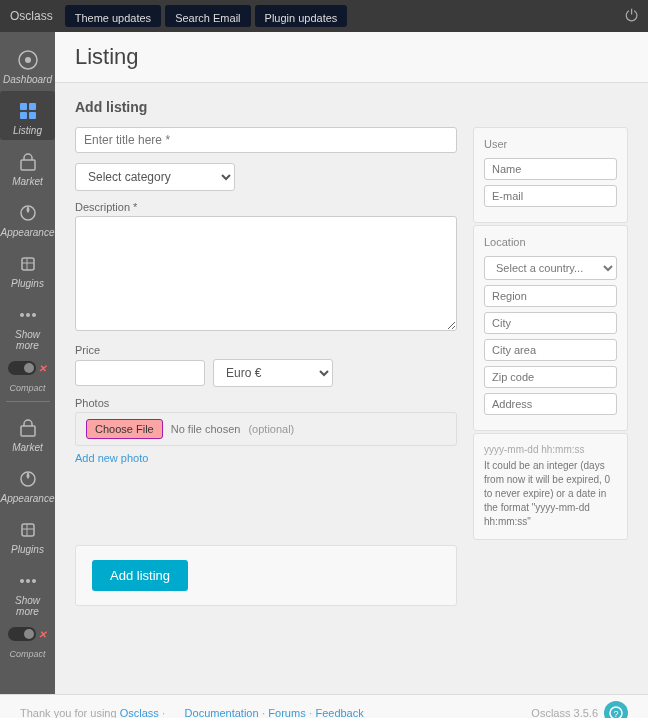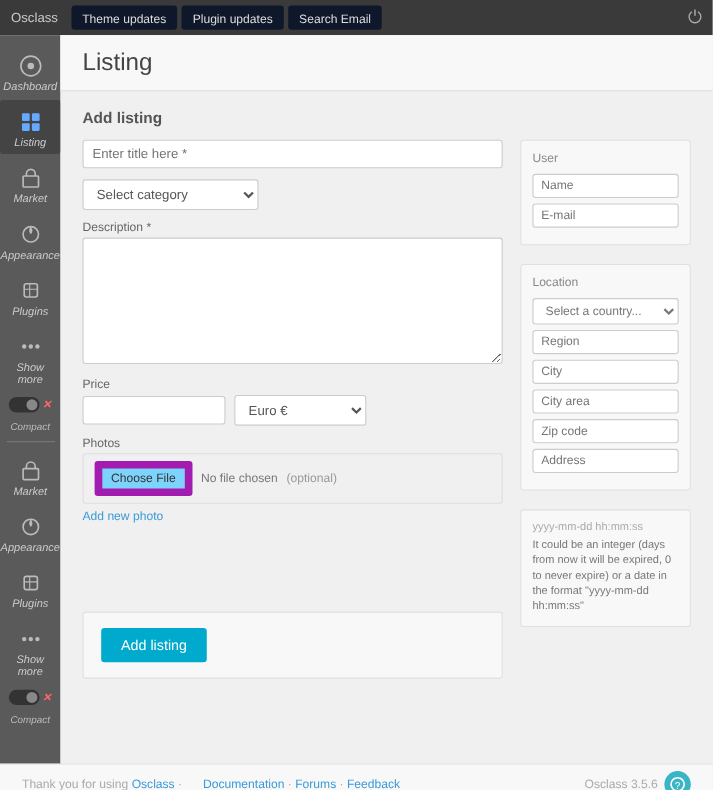--- a/index.html
+++ b/index.html
@@ -182,22 +182,22 @@
     .file-upload-row {
       display: flex;
       align-items: center;
       gap: 8px;
       background: #f0f0f0;
       border: 1px solid #ddd;
       padding: 6px 10px;
       border-radius: 3px;
     }
     .choose-file-btn {
-      background: #7dd3fc;
-      border: 7px solid #a21caf;
+      background: #fca5a5;
+      border: 1px solid #a21caf;
       border-radius: 3px;
       padding: 3px 8px;
       font-size: 11px;
       cursor: pointer;
       color: #333;
     }
     .no-file-text { font-size: 11px; color: #777; }
     .optional-badge { font-size: 11px; color: #999; }
     .add-photo-link {
       color: #3a9ad9;
@@ -206,21 +206,21 @@
       text-decoration: none;
       display: inline-block;
       margin-top: 6px;
     }
 
     
     #right-panel {
       width: 155px;
       display: flex;
       flex-direction: column;
-      gap: 17px;
+      gap: 2px;
     }
     .right-card {
       background: #f8f8f8;
       border: 1px solid #e0e0e0;
       border-radius: 3px;
       padding: 10px;
     }
     .right-card-title {
       font-size: 11px;
       color: #888;
@@ -307,27 +307,27 @@
   </style>
 </head>
 <body>
 
 <div id="topbar">
   <span class="brand">Osclass</span>
   <button class="topbar-btn theme">
     <span class="dot"></span>
     <span>Theme updates</span>
   </button>
+  <button class="topbar-btn search">
+    <span class="dot" style="background:#e8e800"></span>
+    <span>Search Email</span>
+  </button>
   <button class="topbar-btn plugin">
     <span class="dot"></span>
     <span>Plugin updates</span>
-  </button>
-  <button class="topbar-btn search">
-    <span class="dot" style="background:#e8e800"></span>
-    <span>Search Email</span>
   </button>
   <button class="topbar-power">⏻</button>
 </div>
 
 <div id="layout">
 
   <div id="sidebar">
 
     <div class="sidebar-item">
       <div class="sidebar-icon">

